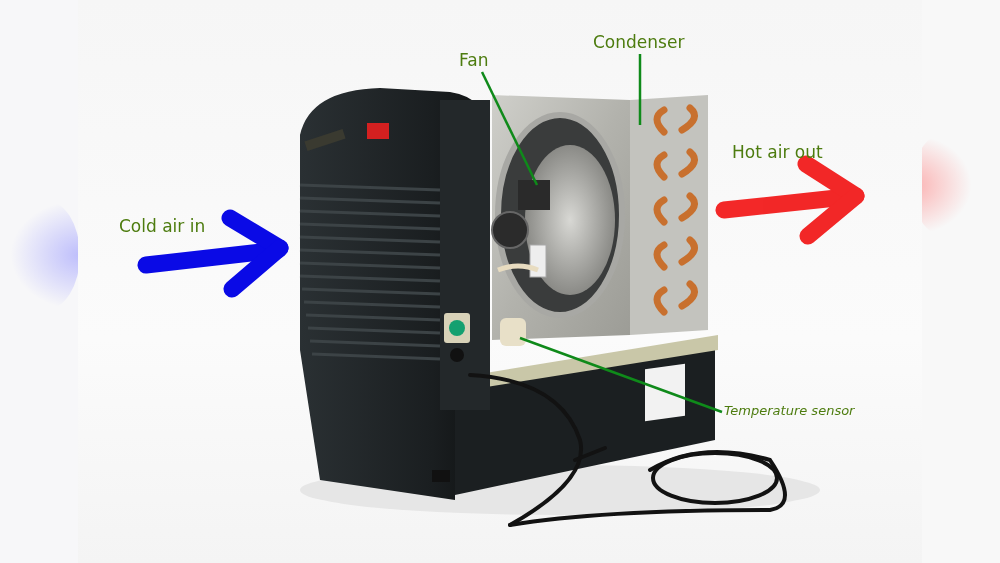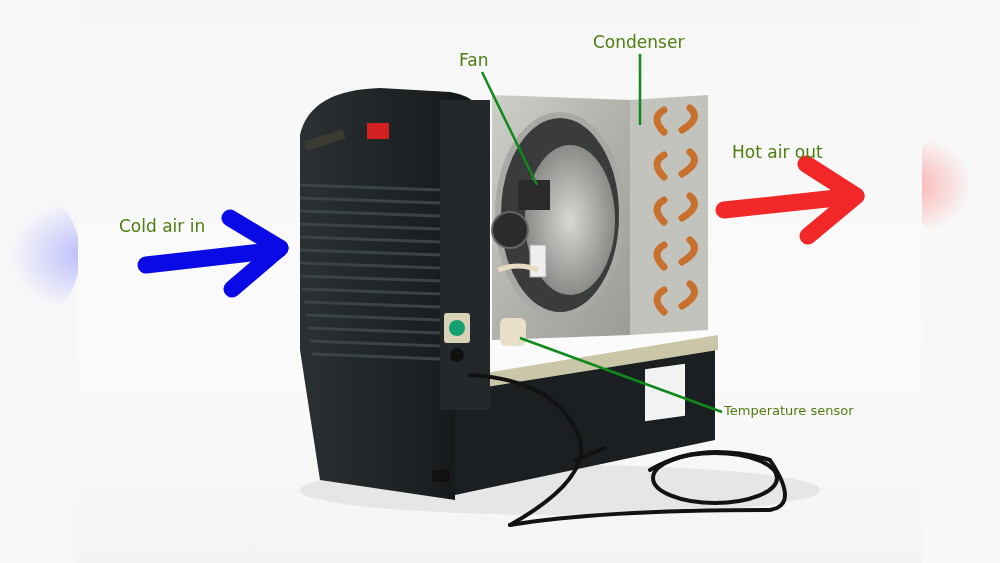--- a/index.html
+++ b/index.html
@@ -128,15 +128,15 @@
 
   <g stroke="#f21c1c" stroke-width="17" stroke-linecap="round" fill="none" opacity="0.95">
     <line x1="724" y1="210" x2="855" y2="196"></line>
     <line x1="806" y1="164" x2="856" y2="196"></line>
     <line x1="856" y1="196" x2="808" y2="236"></line>
   </g>
 </svg>
 
 <div class="label" style="left:459px;top:50px;">Fan</div>
 <div class="label" style="left:593px;top:32px;">Condenser</div>
-<div class="label small" style="left:724px;top:403px;">Temperature sensor</div>
+<div class="label small" style="left:724px;top:403px;font-style:italic;">Temperature sensor</div>
 <div class="label" style="left:111px;top:216px;margin-left:8px;">Cold air in</div>
 <div class="label" style="left:732px;top:142px;">Hot air out</div>
 
 </body></html>

